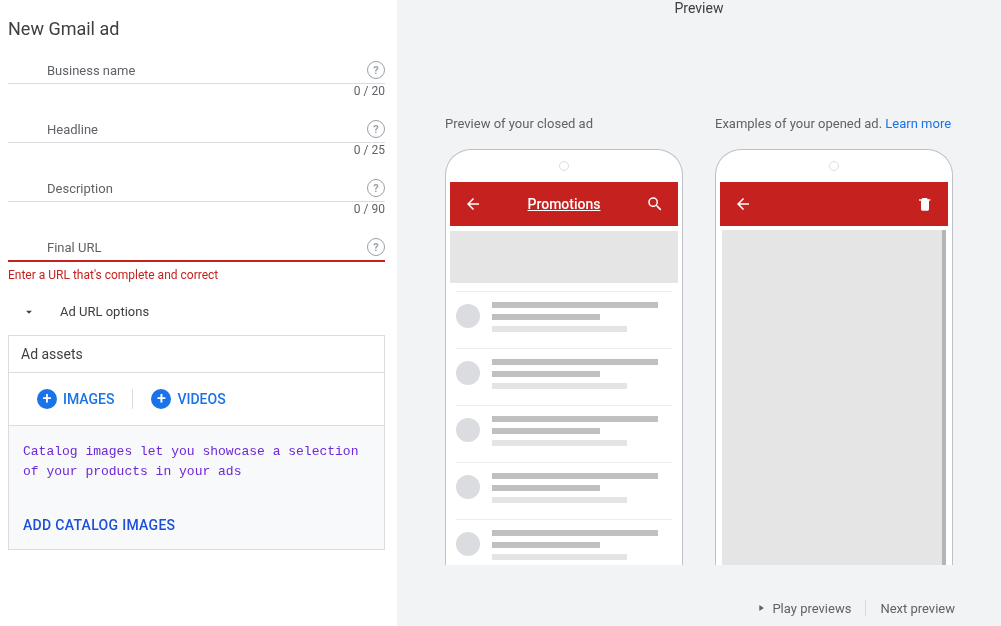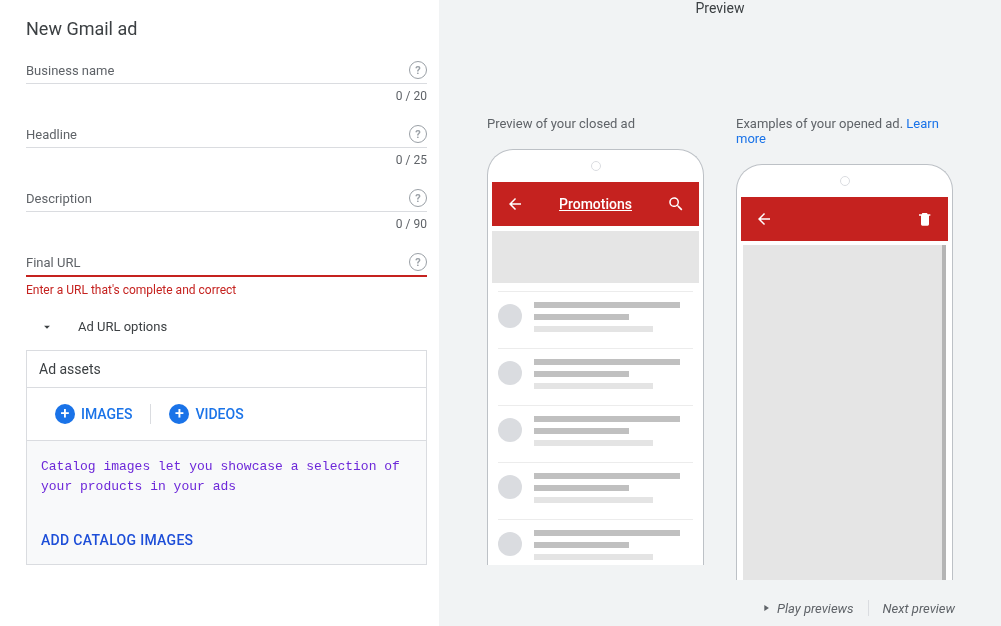--- a/index.html
+++ b/index.html
@@ -1,27 +1,27 @@
 <!DOCTYPE html>
 <html><head>
 <meta charset="utf-8">
 <style>
   * { box-sizing: border-box; margin: 0; padding: 0; }
   body { font-family: Roboto, Arial, sans-serif; font-size: 13px; color: #202124; background: #fff; width: 1001px; height: 626px; overflow: hidden; }
   .container { display: flex; width: 100%; height: 100%; }
-  .left-panel { width: 439px; padding: 18px 12px 0 26px; overflow: hidden; }
+  .left-panel { width: 397px; padding: 18px 12px 0 8px; overflow: hidden; }
   .right-panel { flex: 1; background: #f1f3f4; display: flex; flex-direction: column; }
   .preview-header { height: 26px; font-size: 14px; color: #3c4043; text-align: center; padding-top: 0; }
   .page-title { font-size: 18px; color: #3c4043; margin-bottom: 22px; }
   .field-group { position: relative; margin-bottom: 22px; }
   .field-row { display: flex; align-items: center; border-bottom: 1px solid #dadce0; padding-bottom: 4px; }
   .field-row.error { border-bottom: 2px solid #c5221f; }
-  .field-label { color: #5f6368; font-size: 13px; flex: 1; }
+  .field-label { color: #5f6368; font-size: 13px; flex: 1; margin-left: 39px; }
   .help-icon { width: 18px; height: 18px; border: 1.5px solid #9aa0a6; border-radius: 50%; display: flex; align-items: center; justify-content: center; color: #9aa0a6; font-size: 11px; font-weight: bold; }
-  .counter { text-align: right; color: #5f6368; font-size: 12px; margin-top: 5px; }
+  .counter { text-align: right; color: #5f6368; font-size: 12px; }
   .error-text { color: #c5221f; font-size: 12px; margin-top: 6px; }
   .url-options { display: flex; align-items: center; gap: 24px; font-size: 13px; color: #3c4043; margin: 12px 0 16px 14px; }
   .chevron { font-size: 14px; }
   .assets-header { border: 1px solid #dadce0; border-bottom: none; padding: 10px 12px; font-size: 14px; color: #3c4043; }
   .assets-buttons { border: 1px solid #dadce0; padding: 16px 10px; display: flex; }
   .asset-btn { display: flex; align-items: center; gap: 6px; padding: 0 18px; color: #1a73e8; font-weight: 500; font-size: 14px; }
   .asset-btn:first-child { border-right: 1px solid #dadce0; }
   .plus-circle { width: 20px; height: 20px; background: #1a73e8; border-radius: 50%; color: #fff; display: flex; align-items: center; justify-content: center; font-size: 16px; line-height: 1; }
   .catalog-box { background: #f8f9fa; border: 1px solid #dadce0; border-top: none; padding: 16px 14px; }
   .catalog-title { font-size: 15px; color: #3c4043; margin-bottom: 10px; }
@@ -40,21 +40,21 @@
   .list { padding: 0 10px; }
   .list-item { display: flex; align-items: flex-start; gap: 12px; padding: 10px 0; border-top: 1px solid #ececec; }
   .list-item:first-child { border-top: 1px solid #ececec; }
   .avatar { width: 24px; height: 24px; background: #dadce0; border-radius: 50%; flex-shrink: 0; margin-top: 2px; }
   .lines { flex: 1; }
   .line { height: 6px; background: #c0c0c0; margin-bottom: 6px; }
   .line.short { width: 60%; background: #c0c0c0; }
   .line.faint { background: #e4e4e4; width: 75%; }
   .line.long { width: 92%; }
   .opened-body { background: #e5e5e5; margin: 4px 6px 0 6px; height: 352px; border-right: 4px solid #b5b5b5; }
-  .preview-footer { height: 36px; display: flex; align-items: center; justify-content: flex-end; gap: 0; padding-right: 32px; color: #5f6368; font-size: 13px; font-style: italic; }
+  .preview-footer { height: 36px; display: flex; align-items: center; justify-content: flex-end; gap: 0; padding-right: 32px; color: #5f6368; font-size: 13px; }
   .footer-item { display: flex; align-items: center; gap: 6px; padding: 0 14px; }
   .divider { width: 1px; height: 16px; background: #dadce0; }
   svg { display: block; }
 </style>
 </head>
 <body>
 
 <div class="container">
   <div class="left-panel">
     <div class="page-title">New Gmail ad</div>

